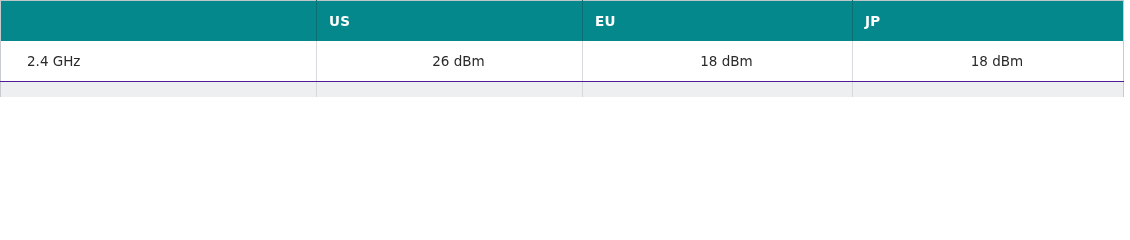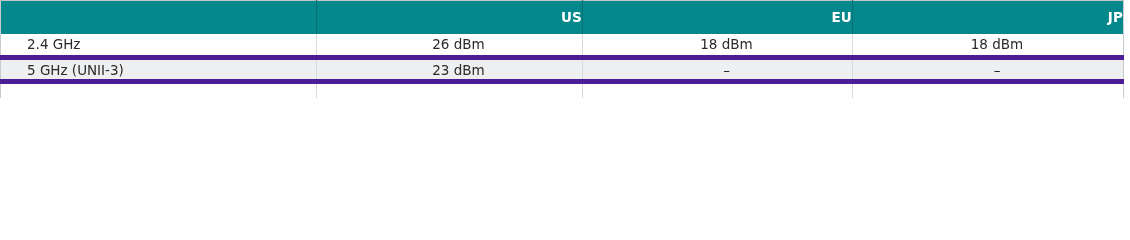--- a/index.html
+++ b/index.html
@@ -35,37 +35,37 @@
   col.c0 { width: 316px; }
   col.c1 { width: 266px; }
   col.c2 { width: 270px; }
   col.c3 { width: 271px; }
 
   thead th {
     background: #04888b;
     color: #ffffff;
     font-size: 13.5px;
     font-weight: bold;
-    text-align: right;
+    text-align: left;
     height: 33px;
-    padding: 0;
+    padding: 12px;
     border-right: 1px solid #0b6f72;
     border-top: 1px solid #bfc6c8;
     box-sizing: border-box;
     letter-spacing: 0.2px;
   }
   thead th:last-child { border-right: none; }
   thead th.blank { }
 
   tbody td {
-    height: 24px;
+    height: 40px;
     padding: 0 14px;
     font-size: 13.5px;
     color: #2a2a2a;
-    border-bottom: 5px solid #4c1d95;
+    border-bottom: 1px solid #4c1d95;
     border-right: 1px solid #d7dadd;
     box-sizing: border-box;
     white-space: nowrap;
     overflow: hidden;
     text-overflow: ellipsis;
   }
   tbody td:last-child { border-right: none; }
 
   tbody td.label {
     text-align: left;
@@ -104,26 +104,20 @@
         <th>JP</th>
       </tr>
     </thead>
     <tbody>
       <tr>
         <td class="label">2.4 GHz</td>
         <td class="value">26 dBm</td>
         <td class="value">18 dBm</td>
         <td class="value">18 dBm</td>
       </tr>
-      <tr>
-        <td class="label">5 GHz (UNII-3)</td>
-        <td class="value">23 dBm</td>
-        <td class="value">–</td>
-        <td class="value">–</td>
-      </tr>
       <tr class="cut">
         <td></td>
         <td></td>
         <td></td>
         <td></td>
       </tr>
     </tbody>
   </table>
 </div>
 

